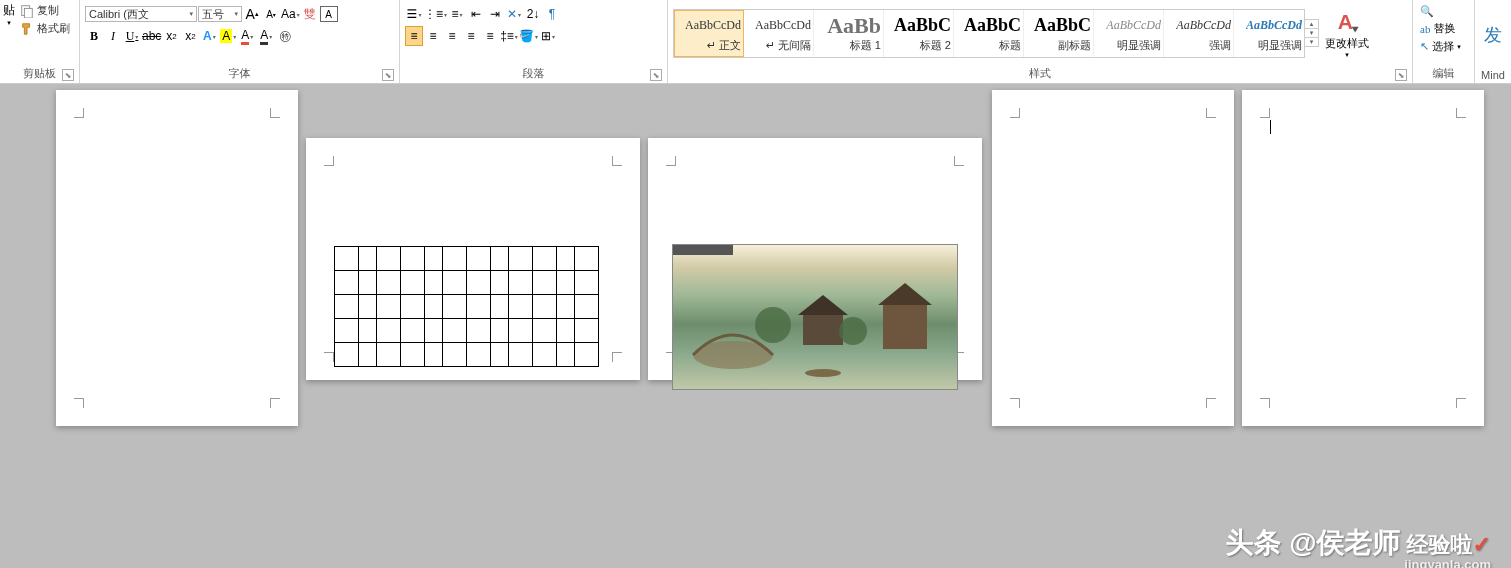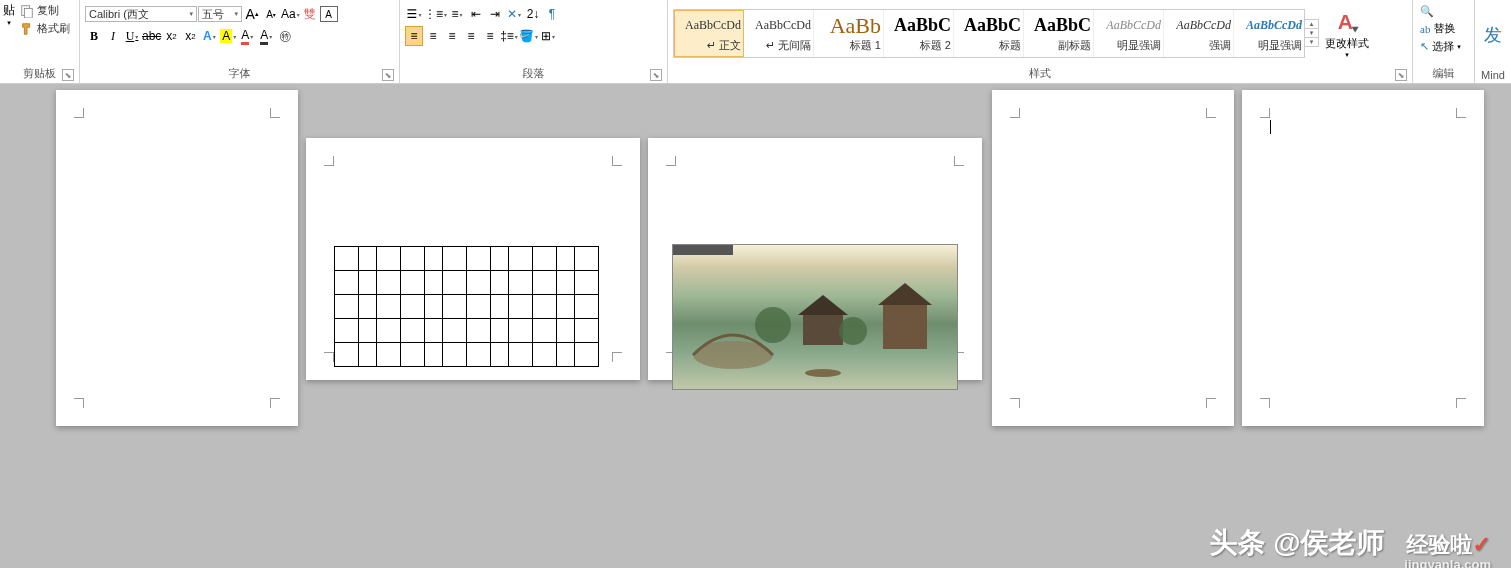--- a/index.html
+++ b/index.html
@@ -236,21 +236,21 @@
       <div class="gallery">
         <div class="style-item sel">
           <div class="style-preview" style="font-size:12px;color:#333;">AaBbCcDd</div>
           <div class="style-name">↵ 正文</div>
         </div>
         <div class="style-item">
           <div class="style-preview" style="font-size:12px;color:#333;">AaBbCcDd</div>
           <div class="style-name">↵ 无间隔</div>
         </div>
         <div class="style-item">
-          <div class="style-preview" style="font-size:22px;font-weight:normal;color:#a16207;">AaBb</div>
+          <div class="style-preview" style="font-size:22px;font-weight:bold;color:#737373;">AaBb</div>
           <div class="style-name">标题 1</div>
         </div>
         <div class="style-item">
           <div class="style-preview" style="font-size:18px;font-weight:bold;color:#000;">AaBbC</div>
           <div class="style-name">标题 2</div>
         </div>
         <div class="style-item">
           <div class="style-preview" style="font-size:18px;font-weight:bold;color:#000;">AaBbC</div>
           <div class="style-name">标题</div>
         </div>
@@ -442,18 +442,18 @@
   <div class="page p5">
     <div class="corner tl"></div>
       <div class="corner tr"></div>
       <div class="corner bl"></div>
       <div class="corner br"></div>
     <div style="position:absolute;top:30px;left:28px;width:1px;height:14px;background:#000;"></div>
   </div>
 
   <div class="watermark">
     <span>头条 @侯老师</span>
-    <span style="font-size:22px;position:relative;margin-left:16px;">
+    <span style="font-size:22px;position:relative;">
       <span>经验啦</span><span class="tick">✓</span>
       <div class="site" style="position:absolute;right:0;bottom:-12px;">jingyanla.com</div>
     </span>
   </div>
 </div>
 
 </body></html>

